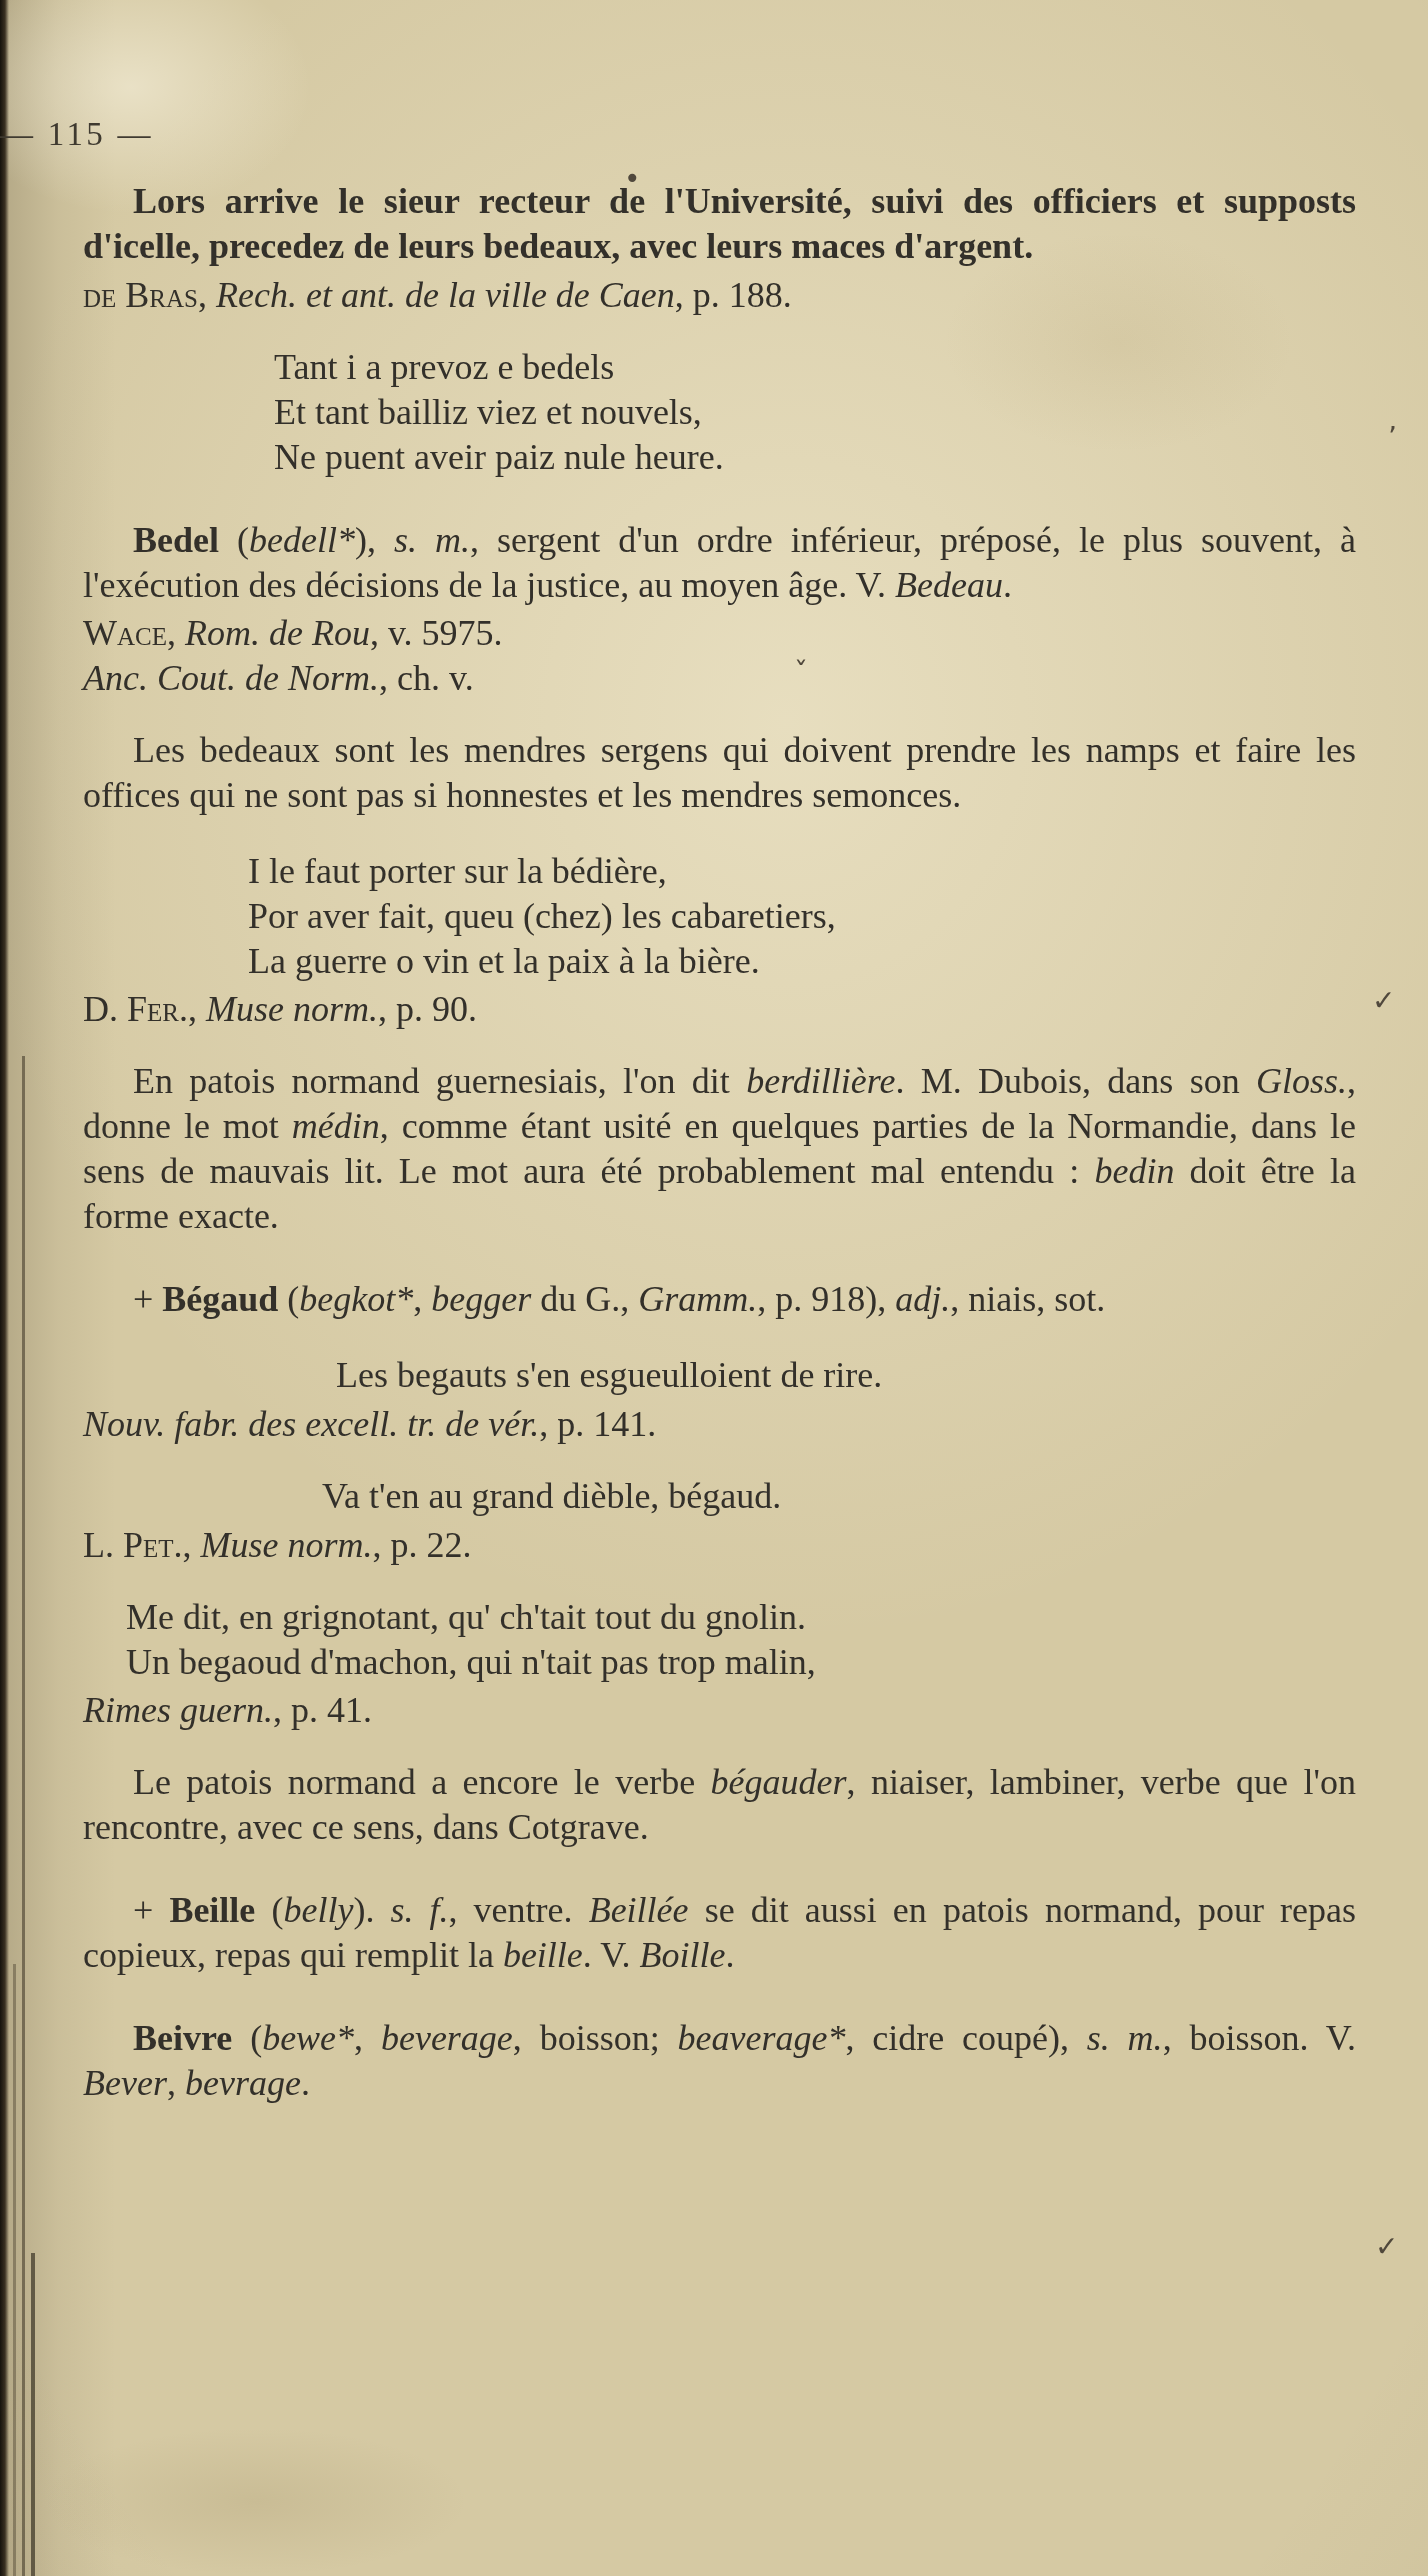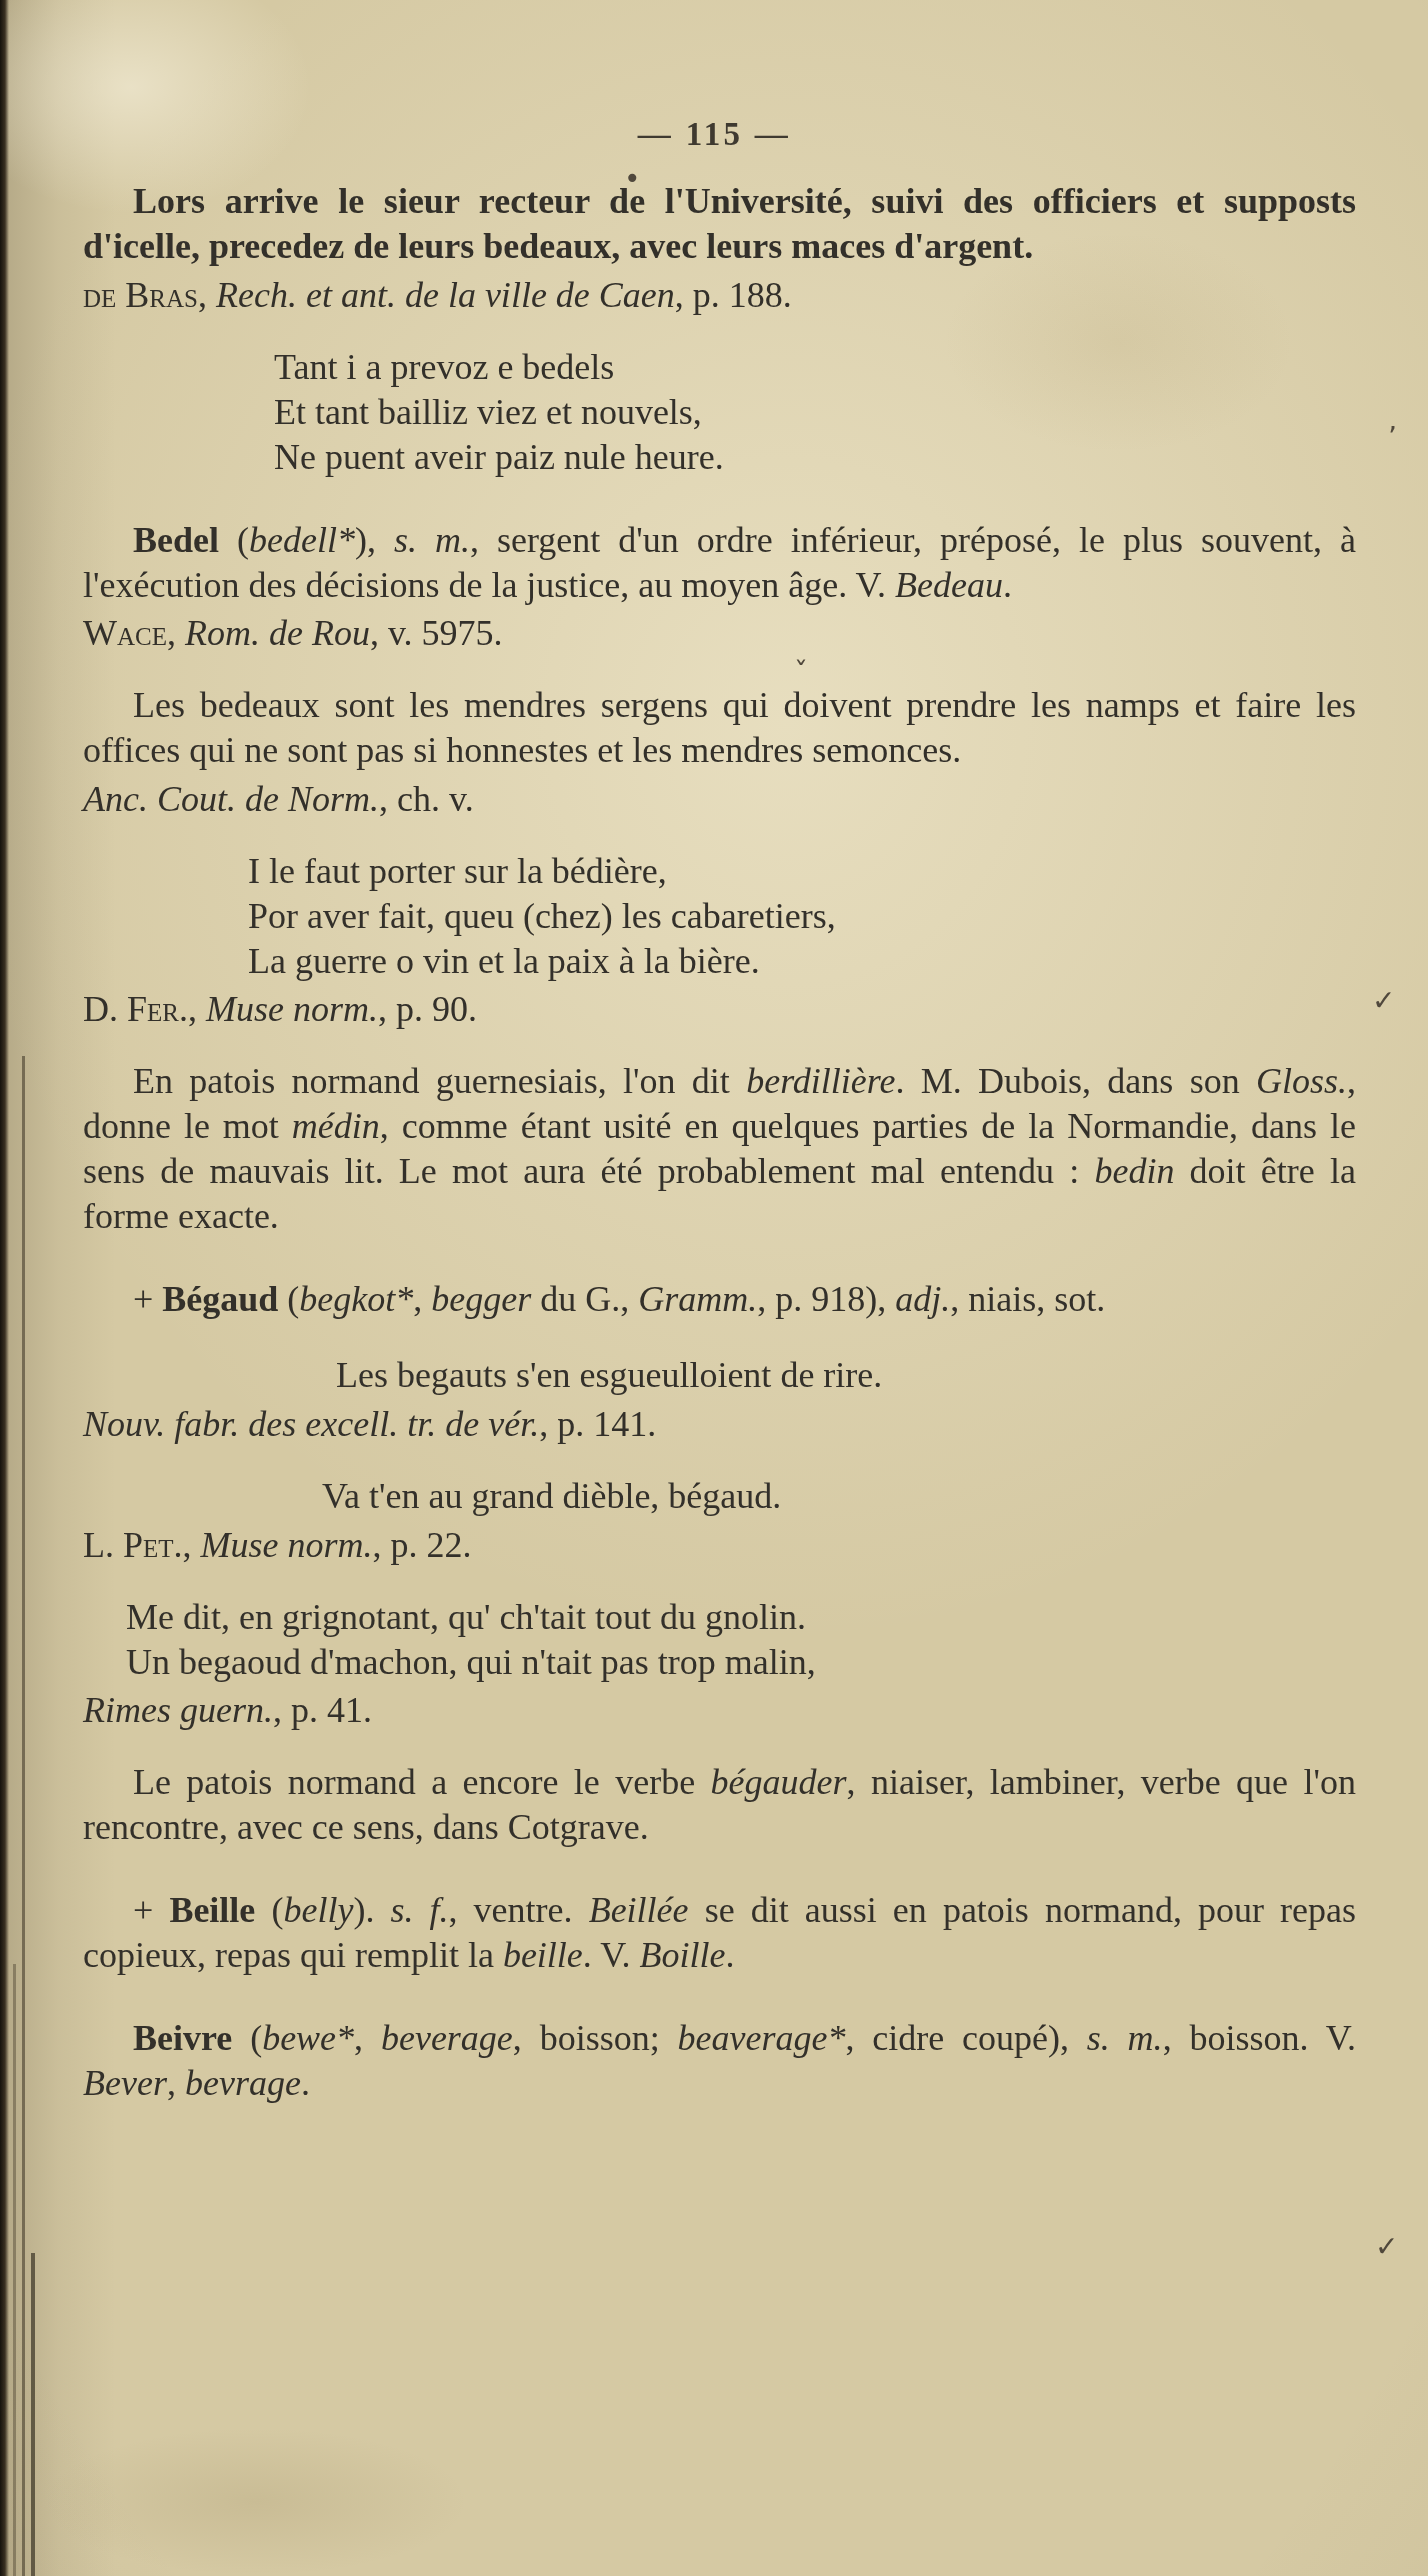--- a/index.html
+++ b/index.html
@@ -27,21 +27,21 @@
   .sl3 { left: 13.2px; top: 1964px; bottom: 0; width: 2.5px; background: rgba(45,38,24,0.35); }
   .stain { position: absolute; border-radius: 50%; pointer-events: none; }
   .st1 { left: 941px; top: 231px; width: 355px; height: 223px;
          background: radial-gradient(ellipse at center, rgba(150,125,70,0.10), rgba(150,125,70,0) 70%); }
   .st2 { left: 41px; top: 2427px; width: 429px; height: 149px;
          background: radial-gradient(ellipse at center, rgba(120,100,55,0.13), rgba(120,100,55,0) 70%); }
   .st3 { left: -50px; top: -41px; width: 363px; height: 256px;
          background: radial-gradient(ellipse at center, rgba(249,244,226,0.55), rgba(249,244,226,0) 70%); }
   .header {
     position: absolute; top: 116px; left: 0; width: 100%;
-    text-align: center; font-size: 33px; letter-spacing: 3.3px; color: #3f3a30; font-weight: bold;
+    font-size: 33px; letter-spacing: 3.3px; color: #3f3a30;
   }
   .text {
     position: absolute; left: 83px; right: 73px; top: 175px;
     font-size: 36px; line-height: 45px;
   }
   .block { margin-top: 31px; }
   .text .block:first-child { margin-top: 4px; font-weight: bold; }
   .para, .entry { text-align: justify; text-indent: 50px; }
   .entry { margin-top: 38px; }
   .verse   { margin-left: 191px; }
@@ -76,22 +76,22 @@
   <main class="text">
       <div class="block para"><span class="n">Lors arrive le sieur recteur de l'Université, suivi des officiers et supposts d'icelle, precedez de leurs bedeaux, avec leurs maces d'argent.</span></div>
       <div class="block citation"><span class="sc">de Bras</span><span class="n">, </span><span class="i">Rech. et ant. de la ville de Caen</span><span class="n">, p. 188.</span></div>
       <div class="block verse">
         <div class="verse-line">Tant i a prevoz e bedels</div>
         <div class="verse-line">Et tant bailliz viez et nouvels,</div>
         <div class="verse-line">Ne puent aveir paiz nule heure.</div>
       </div>
       <div class="block entry"><span class="b">Bedel </span><span class="n">(</span><span class="i">bedell*</span><span class="n">), </span><span class="i">s. m.</span><span class="n">, sergent d'un ordre inférieur, préposé, le plus souvent, à l'exécution des décisions de la justice, au moyen âge. V. </span><span class="i">Bedeau</span><span class="n">.</span></div>
       <div class="block citation"><span class="sc">Wace</span><span class="n">, </span><span class="i">Rom. de Rou</span><span class="n">, v. 5975.</span></div>
+      <div class="block citation"><span class="i">Anc. Cout. de Norm.</span><span class="n">, ch. v.</span></div>
       <div class="block para"><span class="n">Les bedeaux sont les mendres sergens qui doivent prendre les namps et faire les offices qui ne sont pas si honnestes et les mendres semonces.</span></div>
-      <div class="block citation"><span class="i">Anc. Cout. de Norm.</span><span class="n">, ch. v.</span></div>
       <div class="block verse-b">
         <div class="verse-line">I le faut porter sur la bédière,</div>
         <div class="verse-line">Por aver fait, queu (chez) les cabaretiers,</div>
         <div class="verse-line">La guerre o vin et la paix à la bière.</div>
       </div>
       <div class="block citation"><span class="sc">D. Fer.</span><span class="n">, </span><span class="i">Muse norm.</span><span class="n">, p. 90.</span></div>
       <div class="block para"><span class="n">En patois normand guernesiais, l'on dit </span><span class="i">berdillière</span><span class="n">. M. Dubois, dans son </span><span class="i">Gloss.</span><span class="n">, donne le mot </span><span class="i">médin</span><span class="n">, comme étant usité en quelques parties de la Normandie, dans le sens de mauvais lit. Le mot aura été probablement mal entendu : </span><span class="i">bedin</span><span class="n"> doit être la forme exacte.</span></div>
       <div class="block entry"><span class="n">+ </span><span class="b">Bégaud </span><span class="n">(</span><span class="i">begkot*</span><span class="n">, </span><span class="i">begger</span><span class="n"> du G., </span><span class="i">Gramm.</span><span class="n">, p. 918), </span><span class="i">adj.</span><span class="n">, niais, sot.</span></div>
       <div class="block quoteline"><span class="n">Les begauts s'en esgueulloient de rire.</span></div>
       <div class="block citation"><span class="i">Nouv. fabr. des excell. tr. de vér.</span><span class="n">, p. 141.</span></div>

